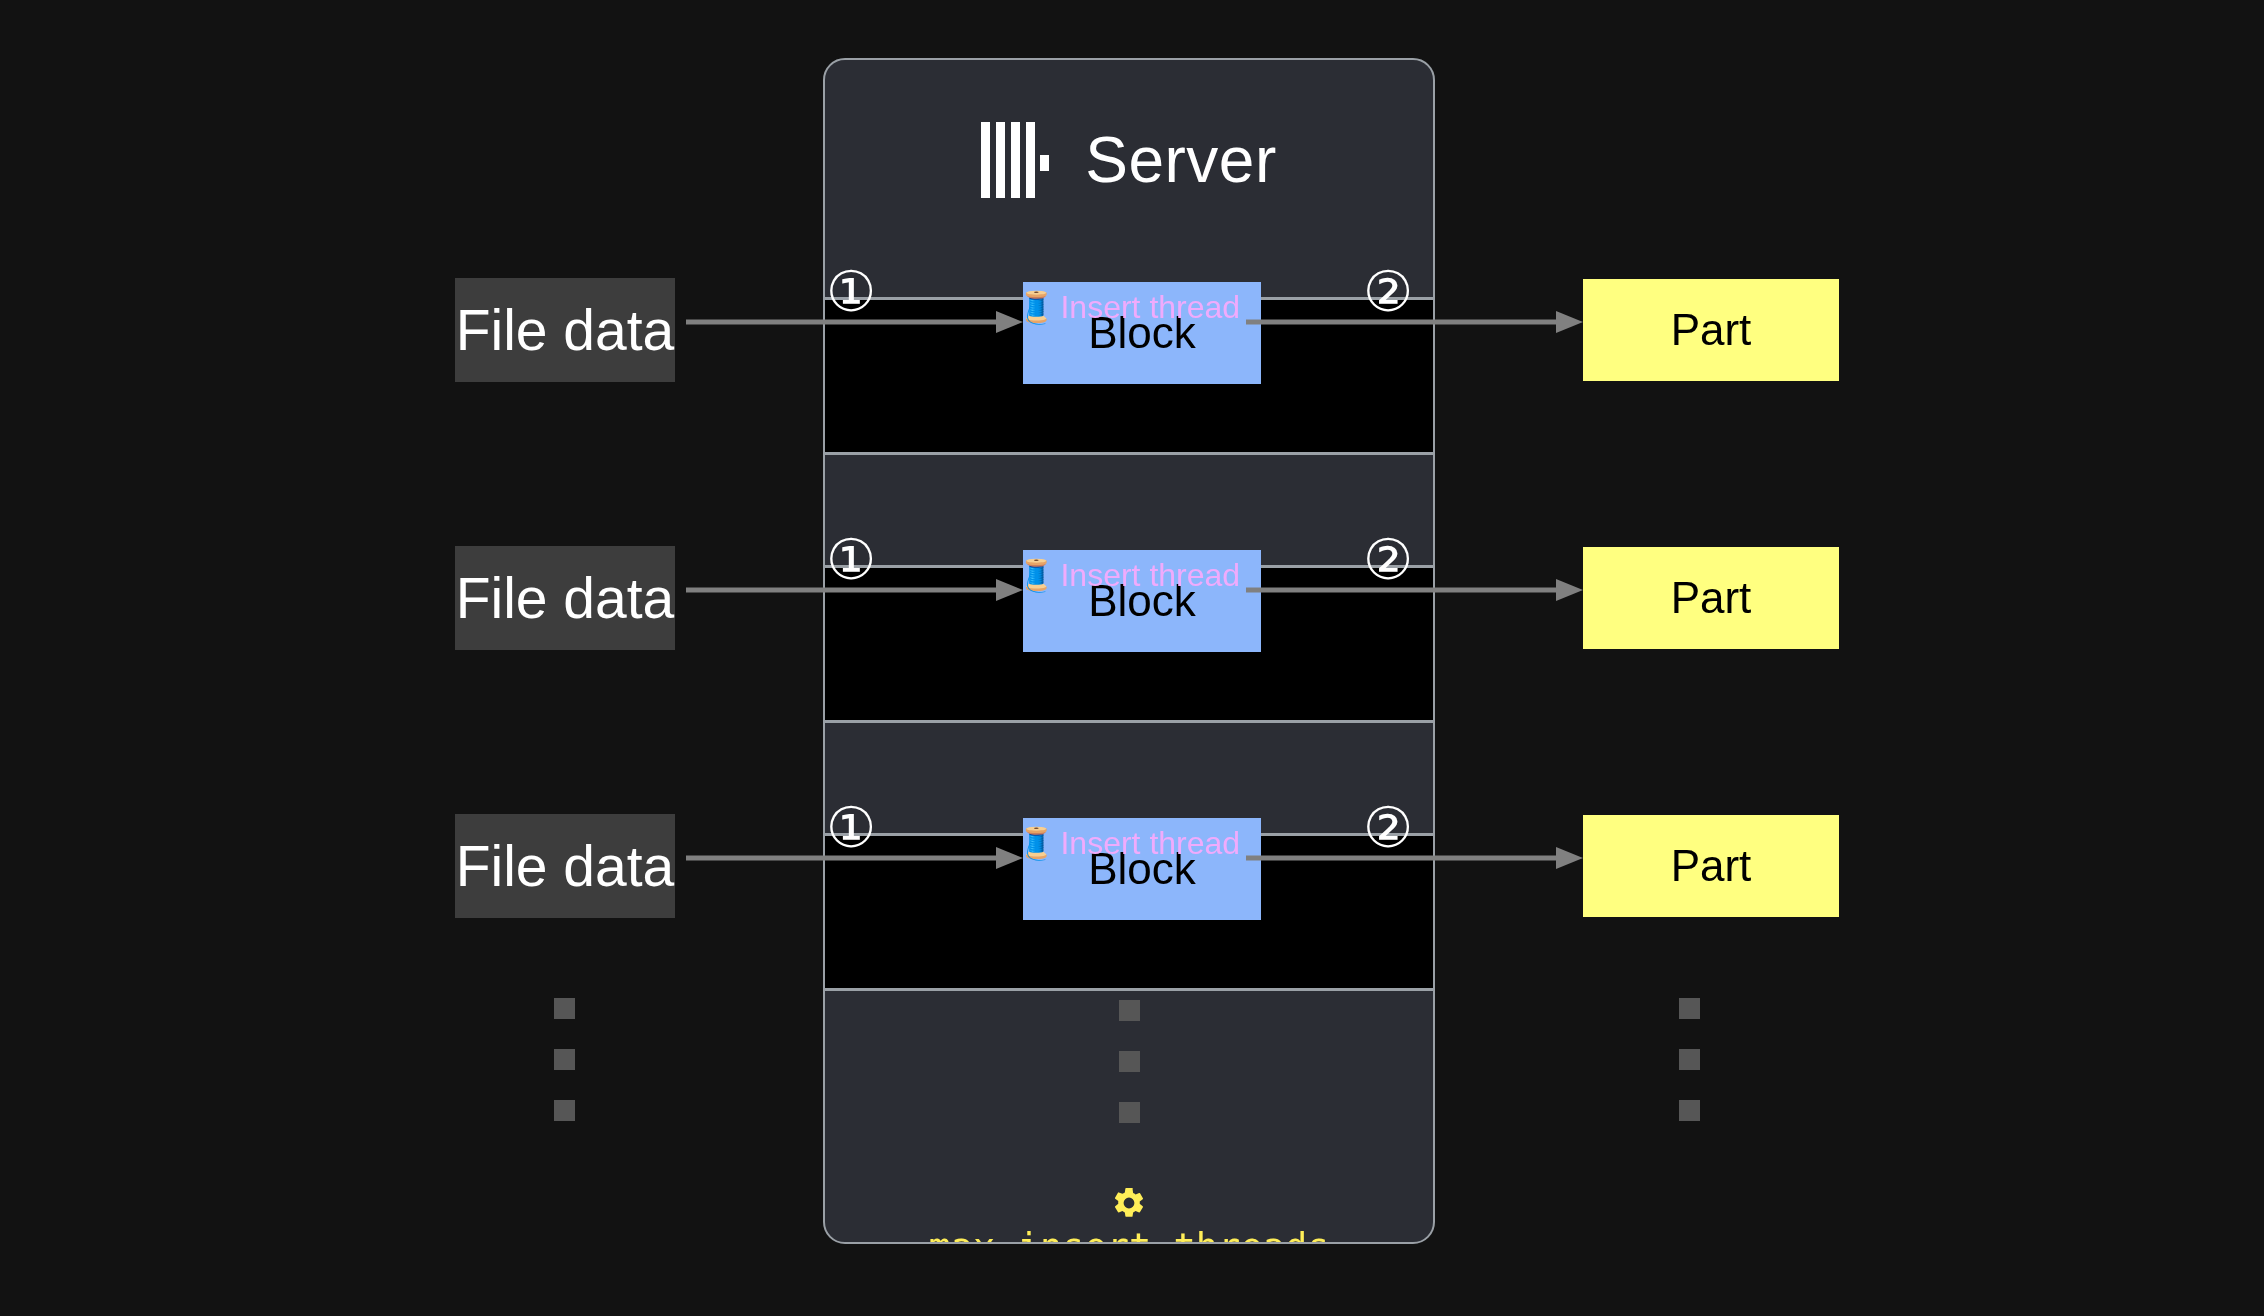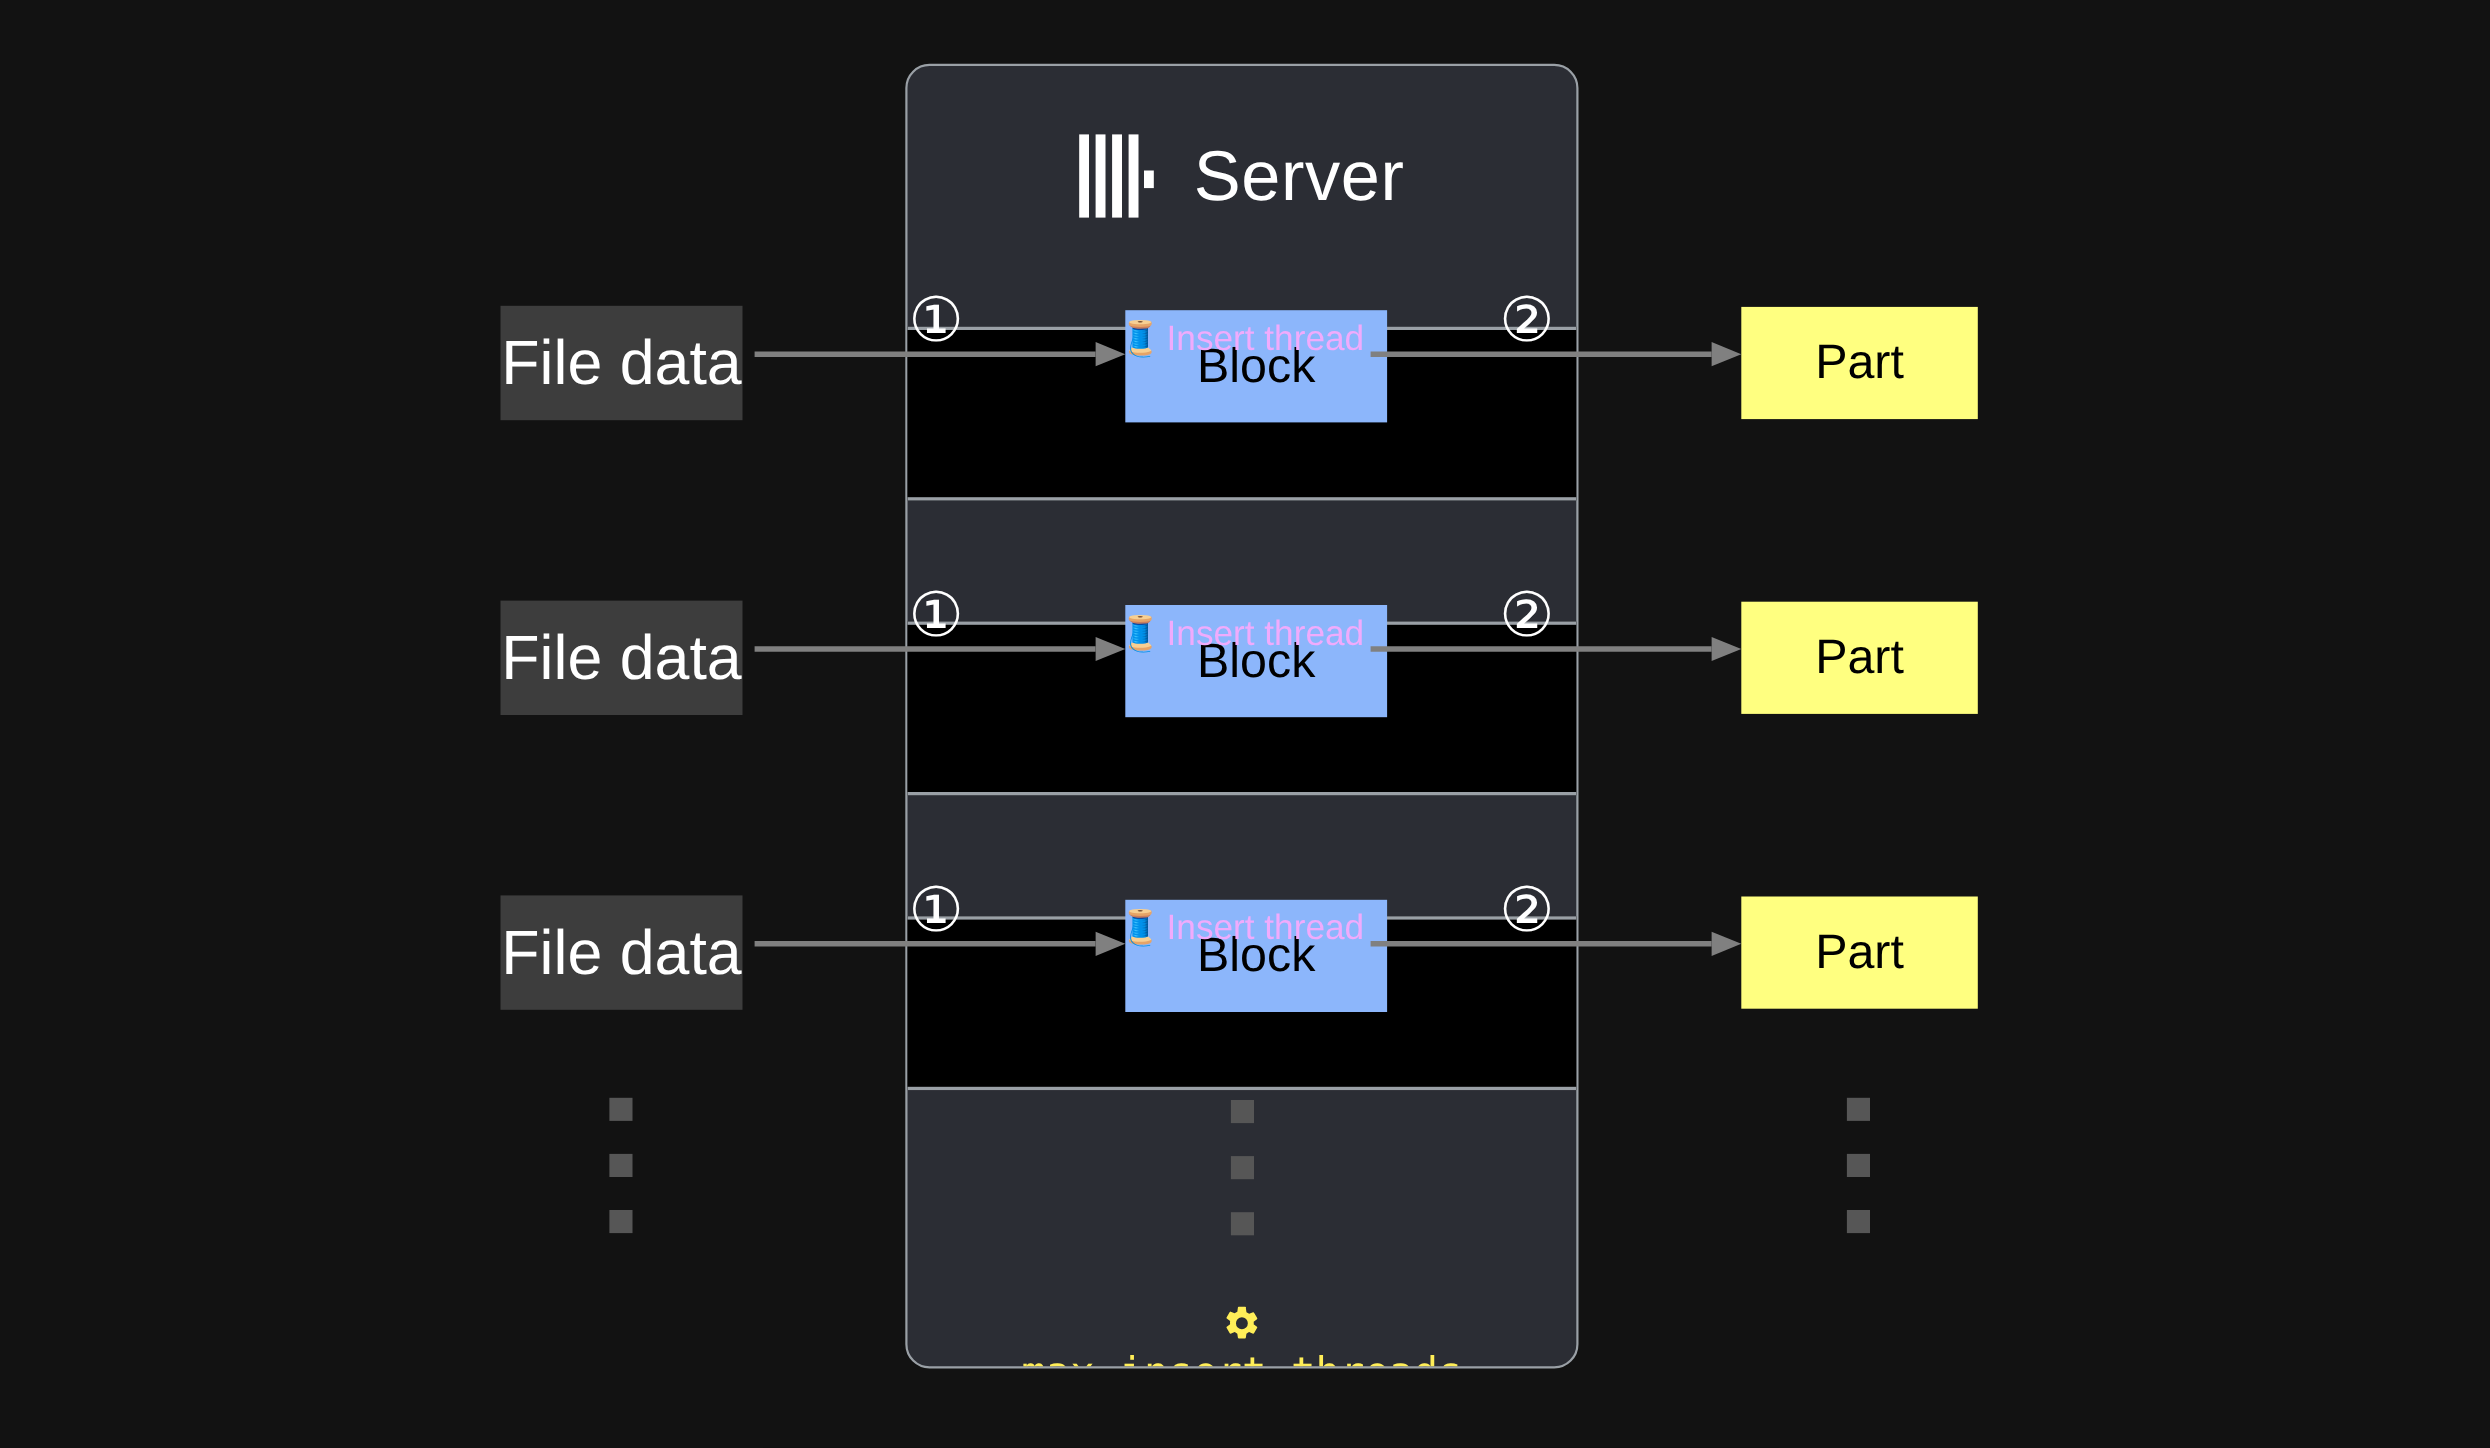--- a/index.html
+++ b/index.html
@@ -114,21 +114,21 @@
     line-height: 1;
   }
   .filedata-box.r1 { top: 278px; }
   .filedata-box.r2 { top: 546px; }
   .filedata-box.r3 { top: 814px; }
 
   
   .part-box {
     position: absolute;
     left: 1583px;
-    width: 215px; height: 102px;
+    width: 256px; height: 102px;
     background: #ffff80;
     display: flex;
     align-items: center;
     justify-content: center;
     z-index: 4;
   }
   .part-box span {
     color: #000000;
     font-size: 44px;
     line-height: 1;

